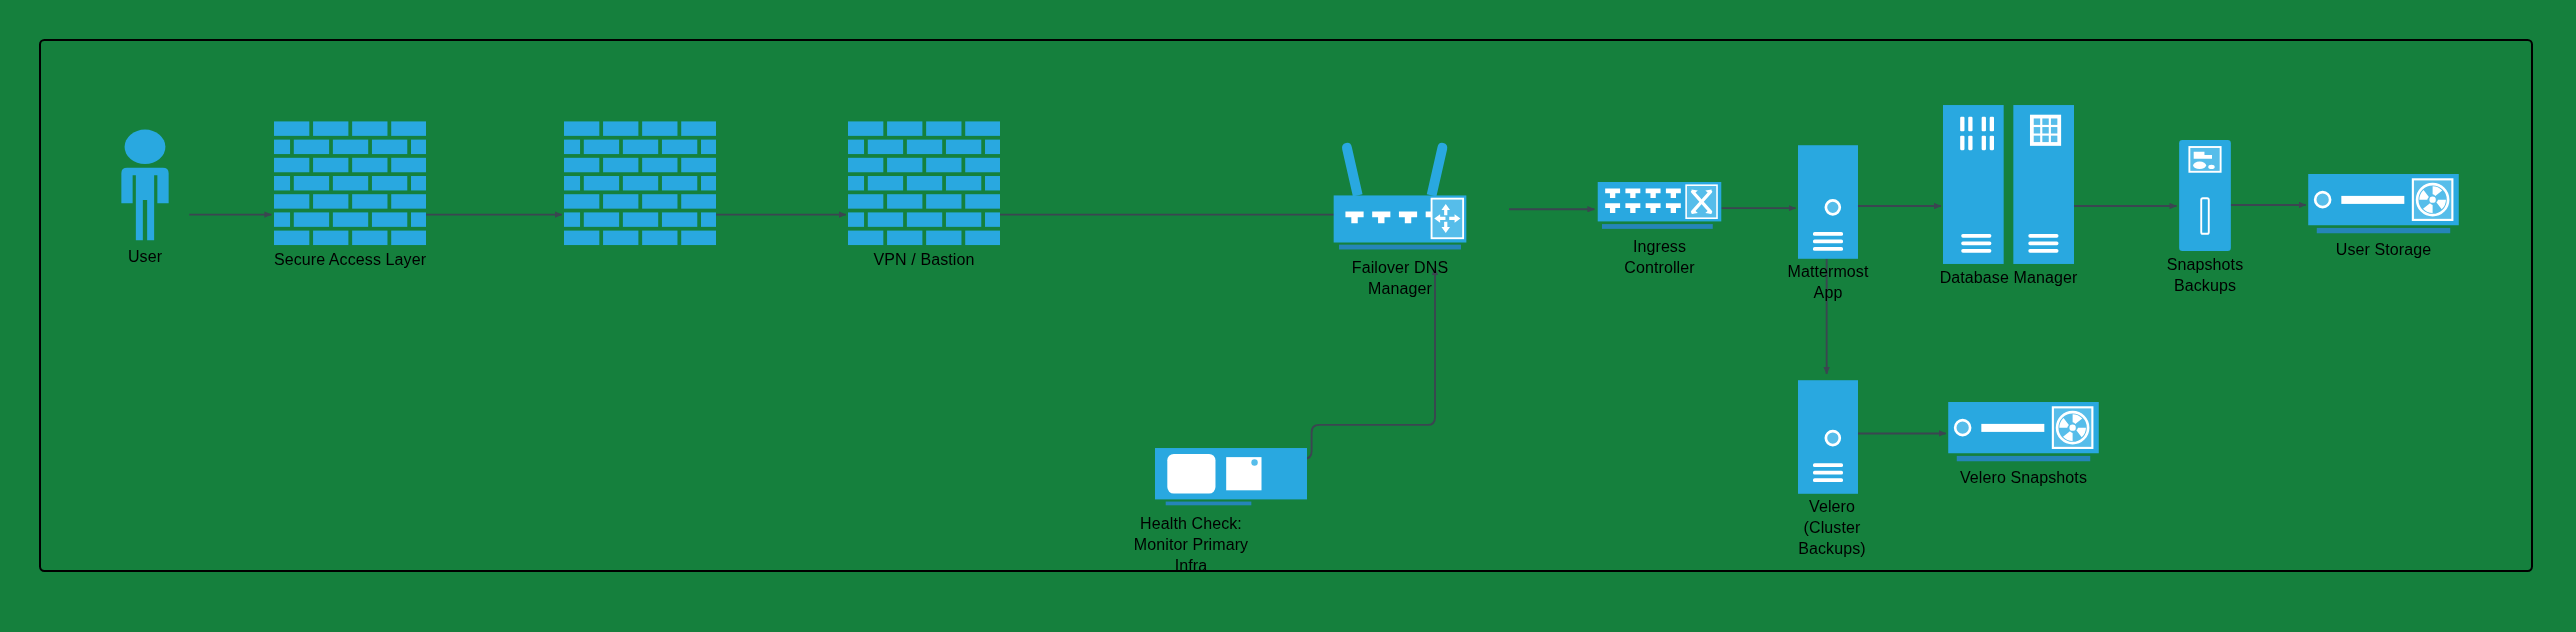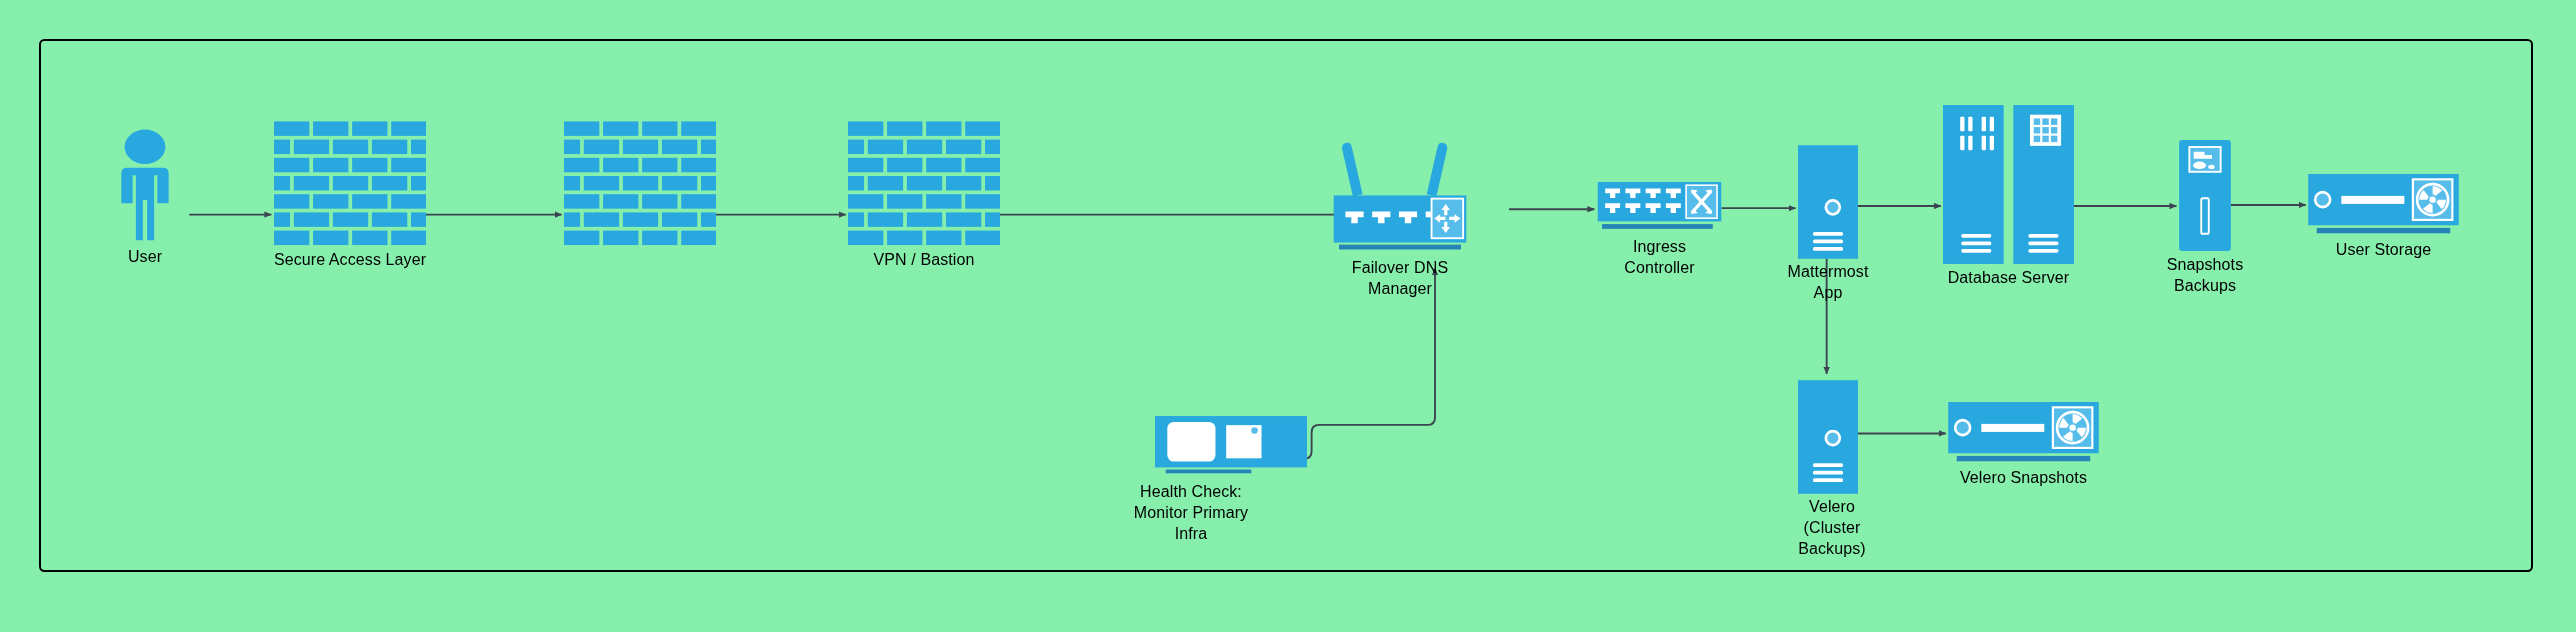--- a/index.html
+++ b/index.html
@@ -4,21 +4,21 @@
 <style>
   html, body {
     margin: 0;
     padding: 0;
     background: #ffffff;
   }
   #stage {
     position: relative;
     width: 2576px;
     height: 632px;
-    background: #86efac;
+    background: #15803d;
     font-family: "Liberation Sans", sans-serif;
     overflow: hidden;
   }
   #boundary {
     position: absolute;
     left: 39px;
     top: 39px;
     width: 2494px;
     height: 533px;
     border: 2.1px solid #000000;
@@ -324,21 +324,21 @@
             <rect x="185" y="57" width="12" height="12"></rect>
             <rect x="201" y="57" width="12" height="12"></rect>
         </g>
         <g fill="#FFFFFF">
           <rect x="159" y="240" width="56" height="7" rx="3"></rect>
           <rect x="159" y="254" width="56" height="7" rx="3"></rect>
           <rect x="159" y="268" width="56" height="7" rx="3"></rect>
         </g>
       </svg>
     </div>
-    <div class="label" style="top:162px; width:215px;">Database Server</div>
+    <div class="label" style="top:162px; width:215px;">Database Manager</div>
   </div>
 
   <div class="node" style="left:2179px; top:140px; width:52px;">
     <div class="icon-wrap">
       <svg width="52" height="111" viewBox="0 0 96 206">
         <rect x="0" y="0" width="96" height="206" rx="6" fill="#29A8E0"></rect>
         <rect x="19" y="13" width="58" height="46" fill="#56BDEA" stroke="#FFFFFF" stroke-width="3.5"></rect>
         <g fill="#FFFFFF">
           <path d="M27 22 h20 v6 h14 v7 h-34 z"></path>
           <ellipse cx="38" cy="47" rx="12" ry="7"></ellipse>
@@ -367,21 +367,21 @@
           <path d="M258 48 a25 25 0 0 1 -8 18 l-10 -13 a9 9 0 0 0 3 -5 z"></path>
           <path d="M208 48 a25 25 0 0 1 8 -18 l10 13 a9 9 0 0 0 -3 5 z"></path>
           <circle cx="233" cy="48" r="6"></circle>
         </g>
         <rect x="16" y="101" width="250" height="10" fill="#2585B8"></rect>
       </svg>
     </div>
     <div class="label" style="top:65px; width:193px;">User Storage</div>
   </div>
 
-  <div class="node" style="left:1119px; top:416px; width:144px;padding-left:36px;">
+  <div class="node" style="left:1119px; top:448px; width:144px;padding-left:36px;">
     <div class="icon-wrap">
       <svg width="152" height="60" viewBox="0 0 284 112">
         <rect x="0" y="0" width="284" height="96" fill="#29A8E0"></rect>
         <rect x="23" y="11" width="90" height="74" rx="12" fill="#FFFFFF"></rect>
         <rect x="133" y="17" width="66" height="62" fill="#FFFFFF"></rect>
         <circle cx="186" cy="27" r="6" fill="#56BDEA"></circle>
         <rect x="20" y="100" width="160" height="7" fill="#2585B8"></rect>
       </svg>
     </div>
     <div class="label" style="top:65px; width:182px;">Health Check:

